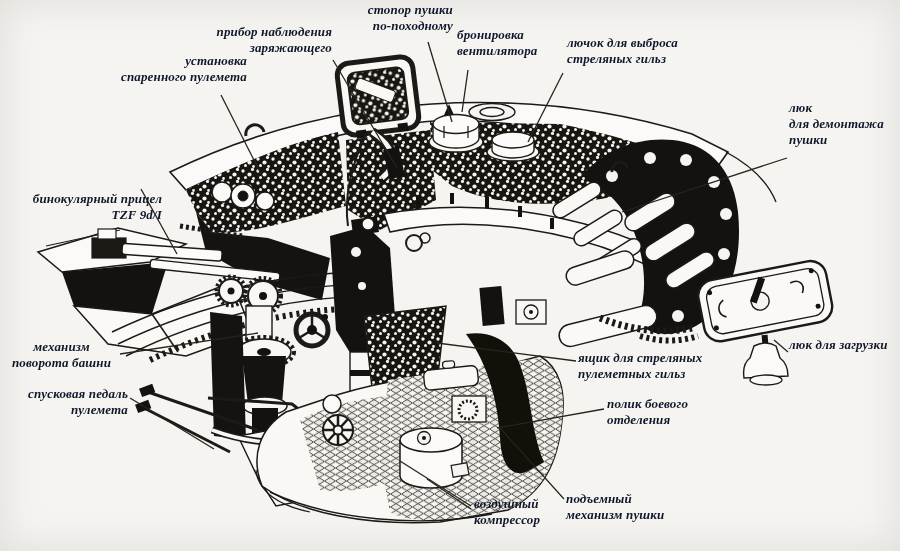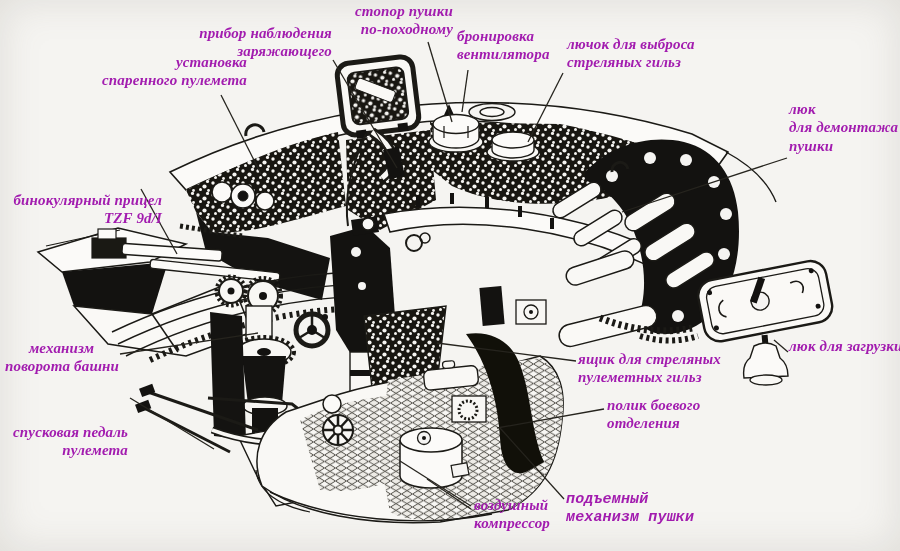--- a/index.html
+++ b/index.html
@@ -4,22 +4,22 @@
 <style>
   html,body{margin:0;padding:0;background:#dddcd8;}
   .stage{
     position:relative;width:900px;height:551px;margin:0 auto;
     background:#f5f4f1;overflow:hidden;
     font-family:"Liberation Serif","DejaVu Serif",serif;
     box-shadow:inset 0 0 40px rgba(120,115,105,.18);
   }
   svg.art{position:absolute;left:0;top:0;}
   .callout{
-    position:absolute;font-style:italic;font-weight:700;font-size:15px;
-    line-height:1.22;color:#a21caf;letter-spacing:.15px;white-space:nowrap;
+    position:absolute;font-style:italic;font-weight:700;font-size:13px;
+    line-height:1.22;color:#0f172a;letter-spacing:.15px;white-space:nowrap;
   }
   #leaders line{stroke:#26241e;stroke-width:1.3;}
 </style>
 </head>
 <body>
 
 <div class="stage">
 
 <svg class="art" width="900" height="551" viewBox="0 0 900 551">
   <defs>
@@ -329,38 +329,38 @@
         <div>пушки</div>
       </div>
       <div class="callout" style="left: 12px; top: 146px; width: 150px; text-align: right; margin-top: 45px;">
         <div>бинокулярный прицел</div>
         <div>TZF 9d/I</div>
       </div>
       <div class="callout" style="left: 5px; top: 339px; width: 113px; text-align: center;">
         <div>механизм</div>
         <div>поворота башни</div>
       </div>
-      <div class="callout" style="left: 6px; top: 386px; width: 122px; text-align: right; margin-top: 37px;">
+      <div class="callout" style="left: 6px; top: 386px; width: 122px; text-align: right;">
         <div>спусковая педаль</div>
         <div>пулемета</div>
       </div>
       <div class="callout" style="left: 578px; top: 350px; width: 155px; text-align: left;">
         <div>ящик для стреляных</div>
         <div>пулеметных гильз</div>
       </div>
       <div class="callout" style="left: 789px; top: 337px; width: 110px; text-align: left;">
         <div>люк для загрузки</div>
       </div>
       <div class="callout" style="left: 607px; top: 396px; width: 110px; text-align: left;">
         <div>полик боевого</div>
         <div>отделения</div>
       </div>
       <div class="callout" style="left: 474px; top: 496px; width: 95px; text-align: left;">
         <div>воздушный</div>
         <div>компрессор</div>
       </div>
-      <div class="callout" style="left: 566px; top: 491px; width: 140px; text-align: left; font-family: Liberation Mono, monospace;">
+      <div class="callout" style="left: 566px; top: 491px; width: 140px; text-align: left;">
         <div>подъемный</div>
         <div>механизм пушки</div>
       </div>
     </div>
 
 </div>
 
 </body></html>

